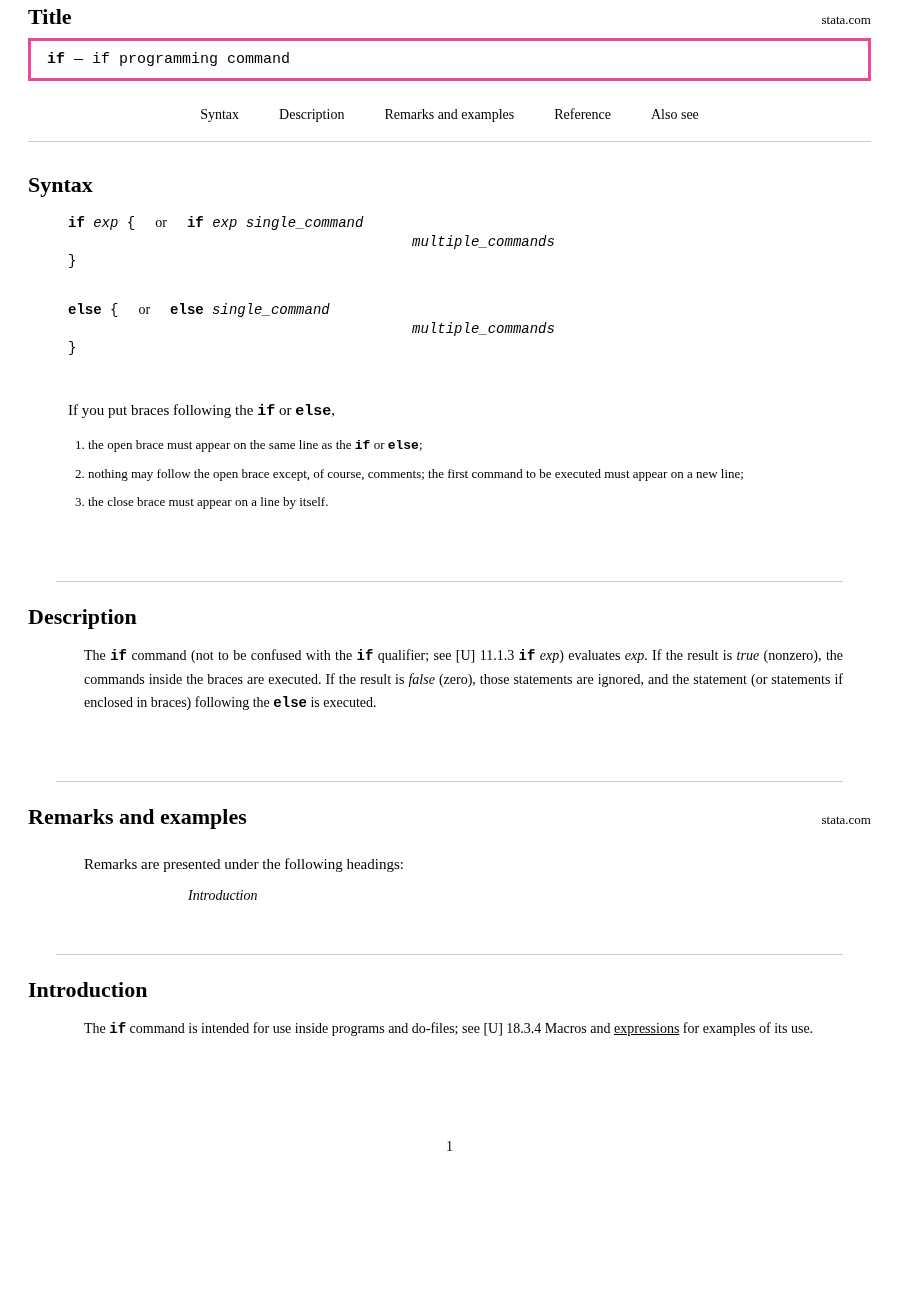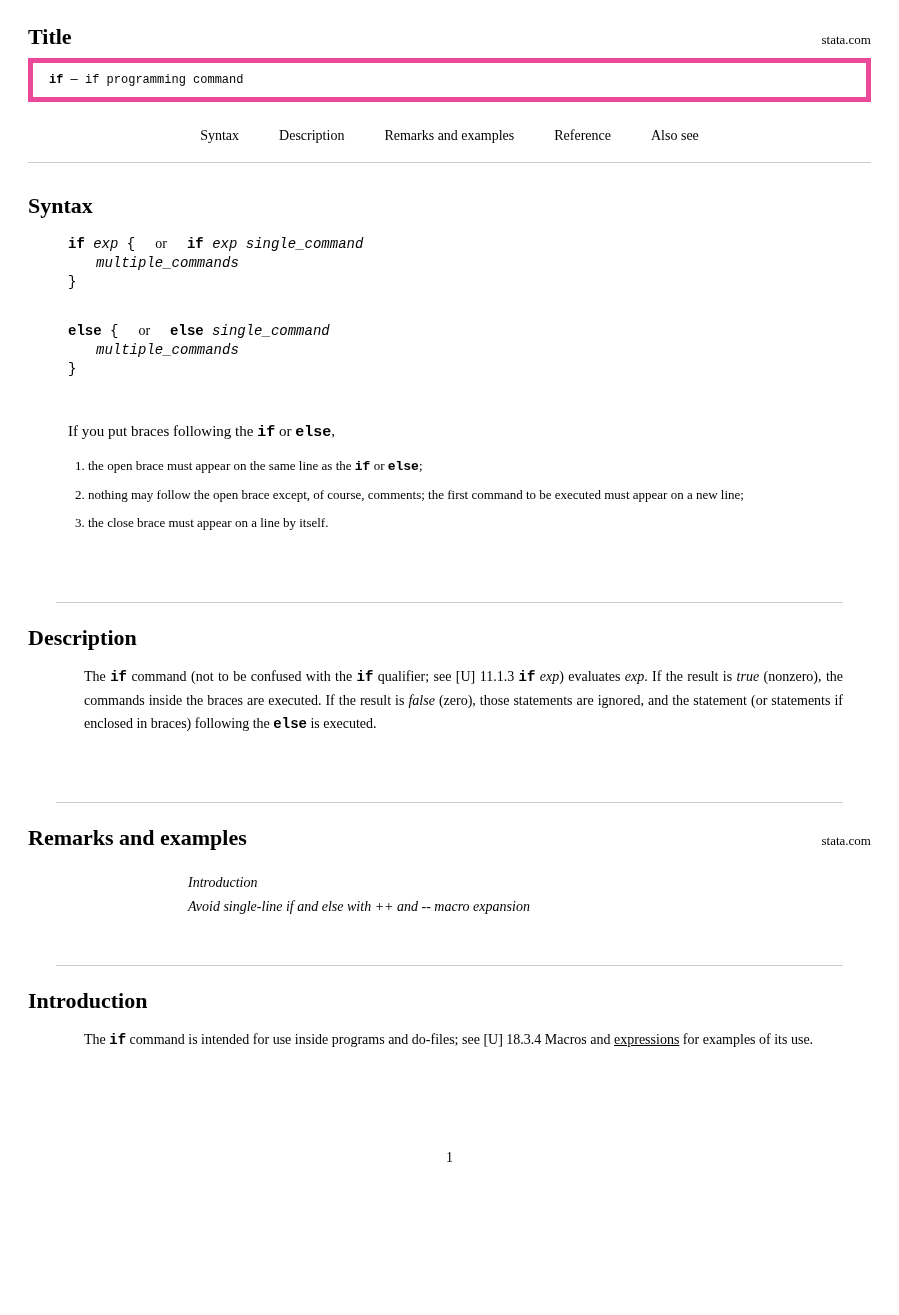--- a/index.html
+++ b/index.html
@@ -11,37 +11,37 @@
       width: 899px;
       min-height: 1315px;
       padding: 0;
     }
 
     
     .page-header {
       display: flex;
       justify-content: space-between;
       align-items: baseline;
-      padding: 24px 28px 8px 28px;
+      padding: 4px 28px 8px 28px;
     }
     .page-title {
       font-size: 22px;
       font-weight: bold;
     }
     .stata-logo {
       font-size: 13px;
       font-family: "Times New Roman", Times, serif;
     }
 
     
     .command-box {
       margin: 0 28px 16px 28px;
-      border: 5px solid #ec4899;
+      border: 3px solid #ec4899;
       padding: 10px 16px;
-      font-size: 12px;
+      font-size: 15px;
       font-family: "Courier New", Courier, monospace;
     }
     .command-box .cmd-bold {
       font-weight: bold;
     }
 
     
     .nav-tabs {
       display: flex;
       justify-content: center;
@@ -79,21 +79,21 @@
     }
     .syntax-line {
       display: flex;
       align-items: baseline;
       gap: 0;
       line-height: 1.6;
     }
     .syn-kw { font-weight: bold; }
     .syn-it { font-style: italic; }
     .syn-or { font-family: "Times New Roman", Times, serif; font-size: 14px; margin: 0 20px; }
-    .syn-indent { margin-left: 28px; display: block; font-style: italic; }
+    .syn-indent { margin-left: 28px; display: block; font-style: italic; text-align: center; }
     .syn-close { display: block; }
 
     
     .prose {
       margin: 10px 40px 10px 40px;
       line-height: 1.6;
       font-size: 15px;
     }
 
     .inline-code {
@@ -242,24 +242,24 @@
 <div class="spacer"></div>
 
 <div class="section">
   <div class="divider"></div>
   <div class="spacer"></div>
   <div class="section-heading-with-logo">
     <span class="section-heading">Remarks and examples</span>
     <span class="stata-logo">stata.com</span>
   </div>
 
+  <p class="remarks-intro">Remarks are presented under the following headings:</p>
 
   <div class="remarks-links">
     <div style="cursor:pointer;"><em>Introduction</em></div>
-    <div style="cursor:pointer;"><em>Avoid single-line if and else with ++ and -- macro expansion</em></div>
   </div>
 </div>
 
 <div class="spacer"></div>
 
 <div class="section">
   <div class="divider"></div>
   <div class="spacer"></div>
   <div class="section-heading">Introduction</div>
 

